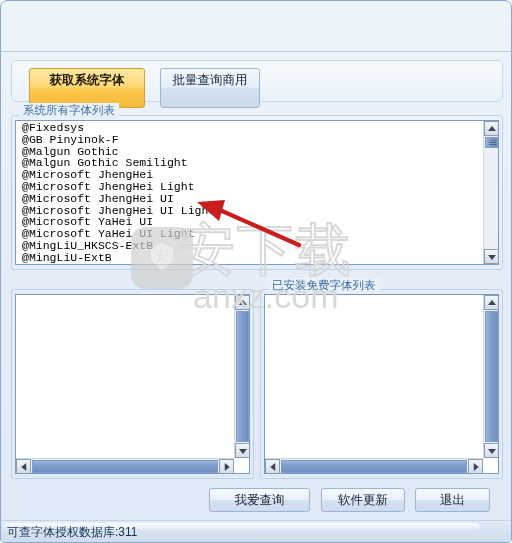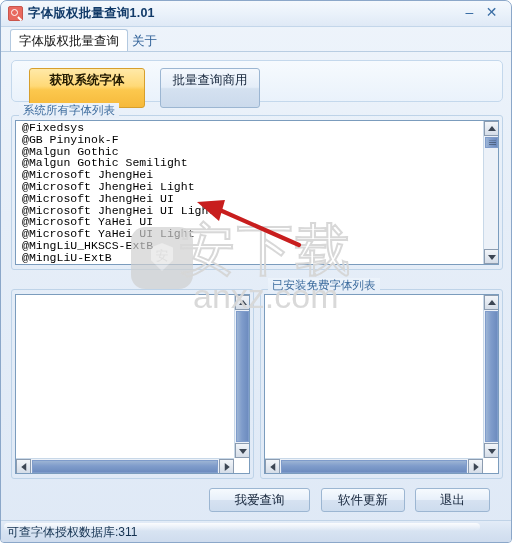--- a/index.html
+++ b/index.html
@@ -366,34 +366,21 @@
     left: 190px; top: 190px;
     width: 120px; height: 62px;
     pointer-events: none;
   }
 </style>
 </head>
 <body>
 
 <div id="window">
 
-  <div id="titlebar">
-    <div id="app-icon">
-      <div class="glass"></div>
-      <div class="handle"></div>
-    </div>
-    <div id="title-text">字体版权批量查询1.01</div>
-    <div class="winbtn" id="btn-min">–</div>
-    <div class="winbtn" id="btn-close">✕</div>
-  </div>
-
-  <div id="tabstrip">
-    <div class="tab active">字体版权批量查询</div>
-    <div class="tab inactive">关于</div>
-  </div>
+
   <div id="tabline"></div>
 
   <div id="toolpanel">
     <div class="tbtn" id="btn-getfonts">获取系统字体</div>
     <div class="tbtn" id="btn-query">批量查询商用</div>
   </div>
 
   <div class="groupbox" id="gb-all"></div>
   <div class="grouplabel" id="gl-all">系统所有字体列表</div>
 

